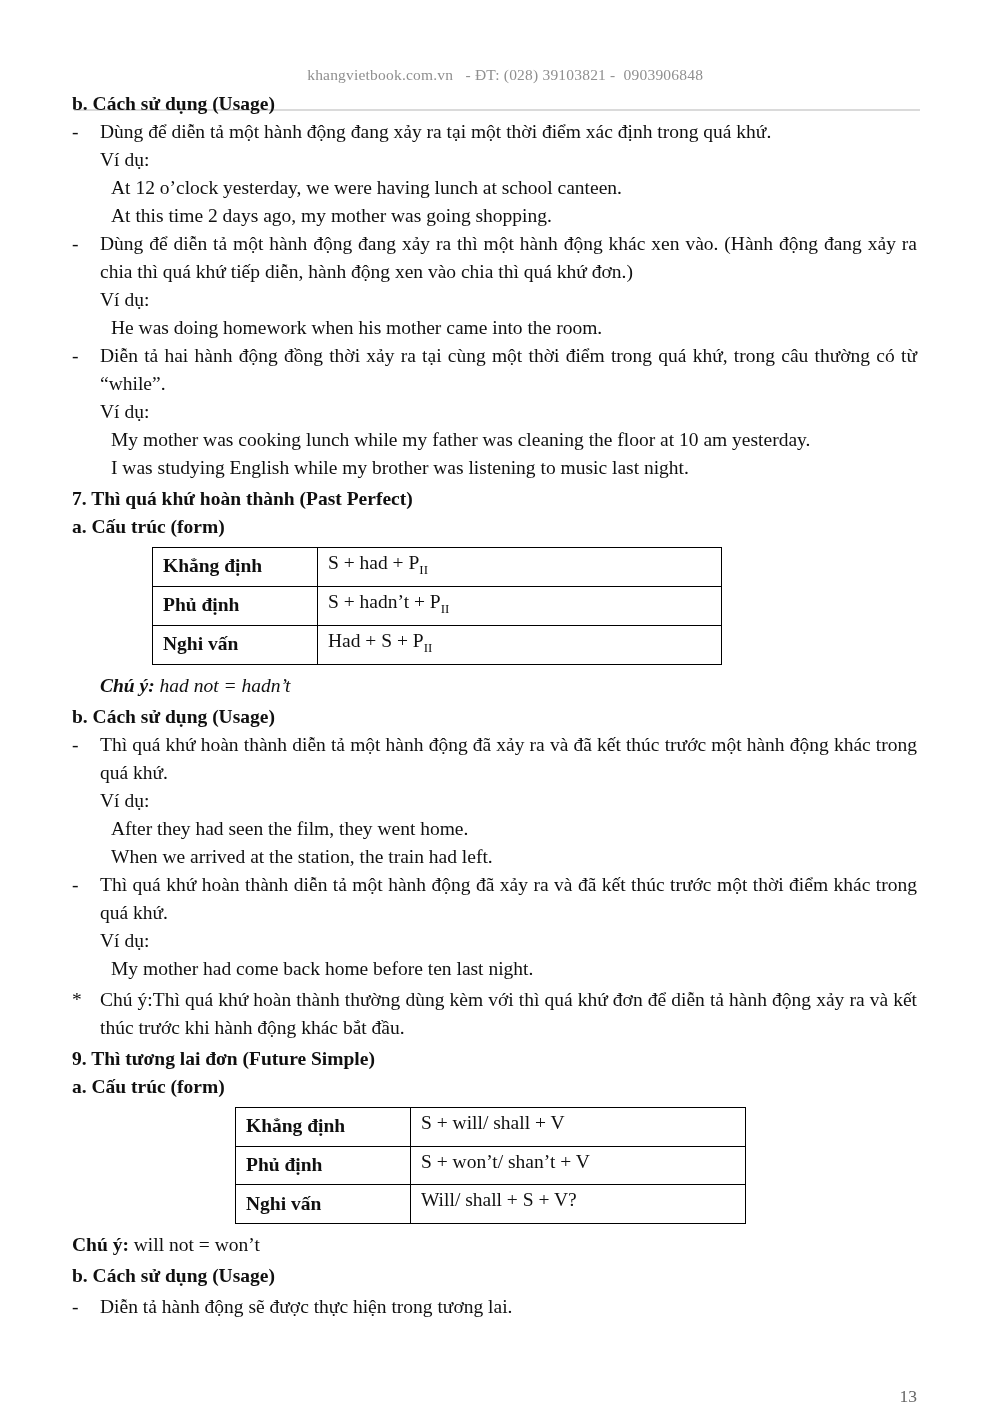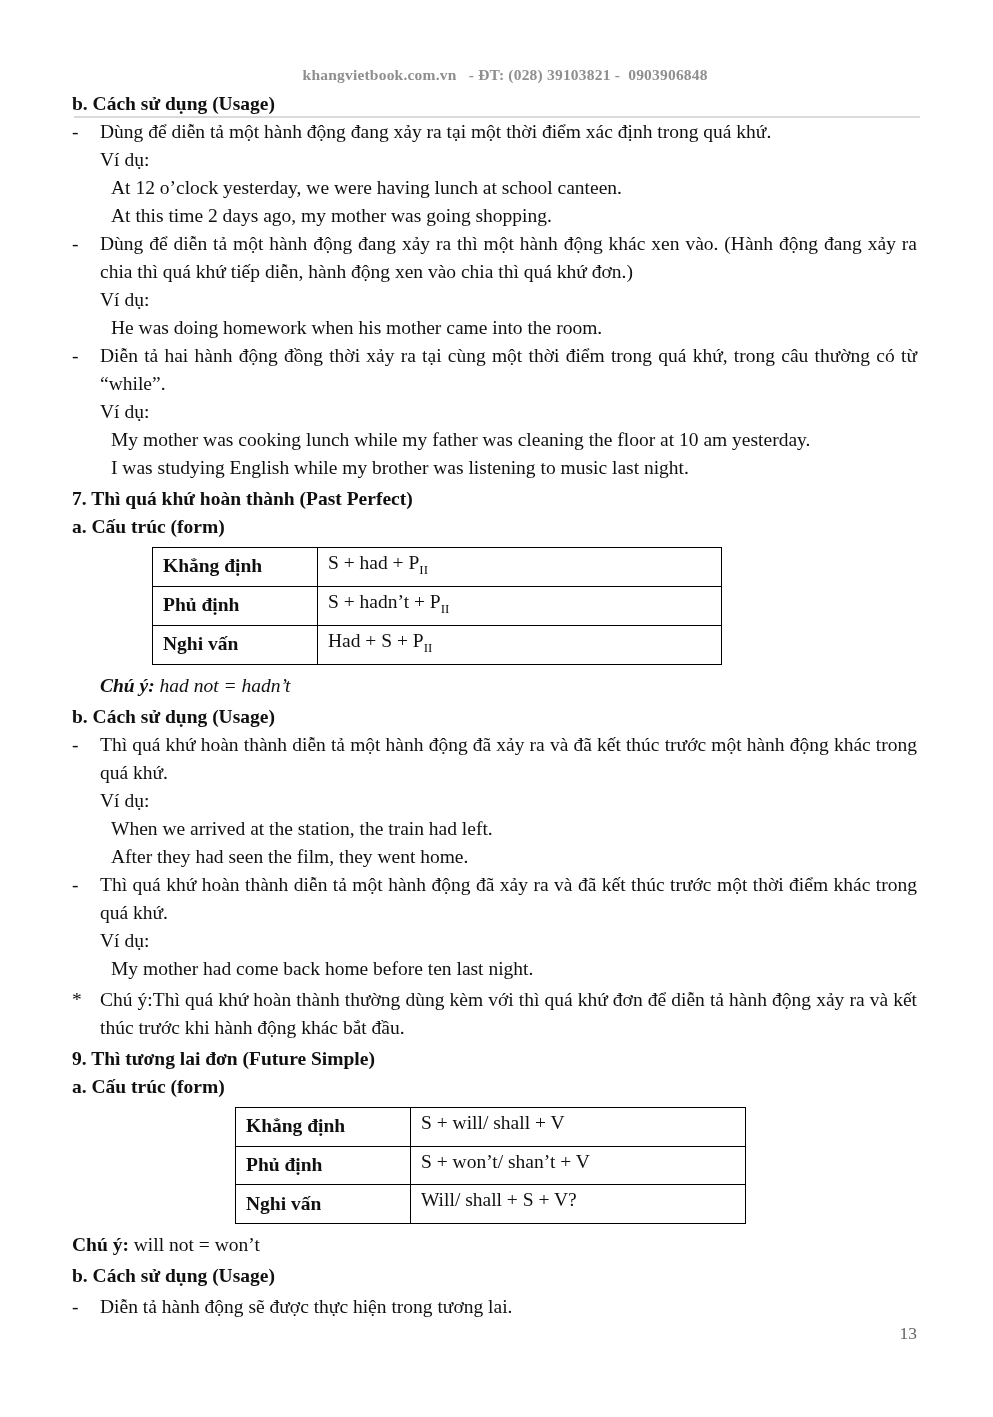--- a/index.html
+++ b/index.html
@@ -12,25 +12,25 @@
     font-family: "Liberation Serif", "DejaVu Serif", serif;
     color: #101010;
     overflow: hidden;
   }
   .header {
     position: absolute;
     top: 48px;
     left: 74px;
     width: 846px;
     text-align: center;
-    font-weight: bold;
+    font-weight: normal;
     font-size: 15.5px;
     letter-spacing: 0.2px;
     color: #8f8f8f;
-    padding-bottom: 14px;
+    padding-bottom: 7px;
     border-bottom: 2px solid #dadada;
     white-space: pre;
   }
   .content {
     position: absolute;
     top: 90px;
     left: 72px;
     width: 845px;
     font-size: 19.5px;
     line-height: 28px;
@@ -59,21 +59,21 @@
   .t1 .frm { width: 404px; }
   .t2 { margin-left: 163px; }
   .t2 .lab { width: 175px; }
   .t2 .frm { width: 335px; }
   sub { font-size: 13px; }
   .note-indent { margin-left: 28px; margin-top: 4px; font-style: italic; }
   .note-flush { margin-top: 6px; }
   .pageno {
     position: absolute;
     right: 76px;
-    top: 1323px;
+    top: 1386px;
     font-size: 17.5px;
     color: #666666;
     margin-left: 44px;
   }
 </style>
 </head>
 <body>
 
 <div class="page">
 
@@ -132,22 +132,22 @@
       <span class="h">Chú ý:</span><span> had not = hadn’t</span>
     </div>
 
     <div class="h mt">b. Cách sử dụng (Usage)</div>
 
     <div class="point">
       <span class="mark">-</span>
       <span class="ptext">Thì quá khứ hoàn thành diễn tả một hành động đã xảy ra và đã kết thúc trước một hành động khác trong quá khứ.</span>
     </div>
     <div class="vidu">Ví dụ:</div>
+    <div class="ex">After they had seen the film, they went home.</div>
     <div class="ex">When we arrived at the station, the train had left.</div>
-    <div class="ex">After they had seen the film, they went home.</div>
 
     <div class="point">
       <span class="mark">-</span>
       <span class="ptext">Thì quá khứ hoàn thành diễn tả một hành động đã xảy ra và đã kết thúc trước một thời điểm khác trong quá khứ.</span>
     </div>
     <div class="vidu">Ví dụ:</div>
     <div class="ex">My mother had come back home before ten last night.</div>
 
     <div class="point mt">
       <span class="mark">*</span>

